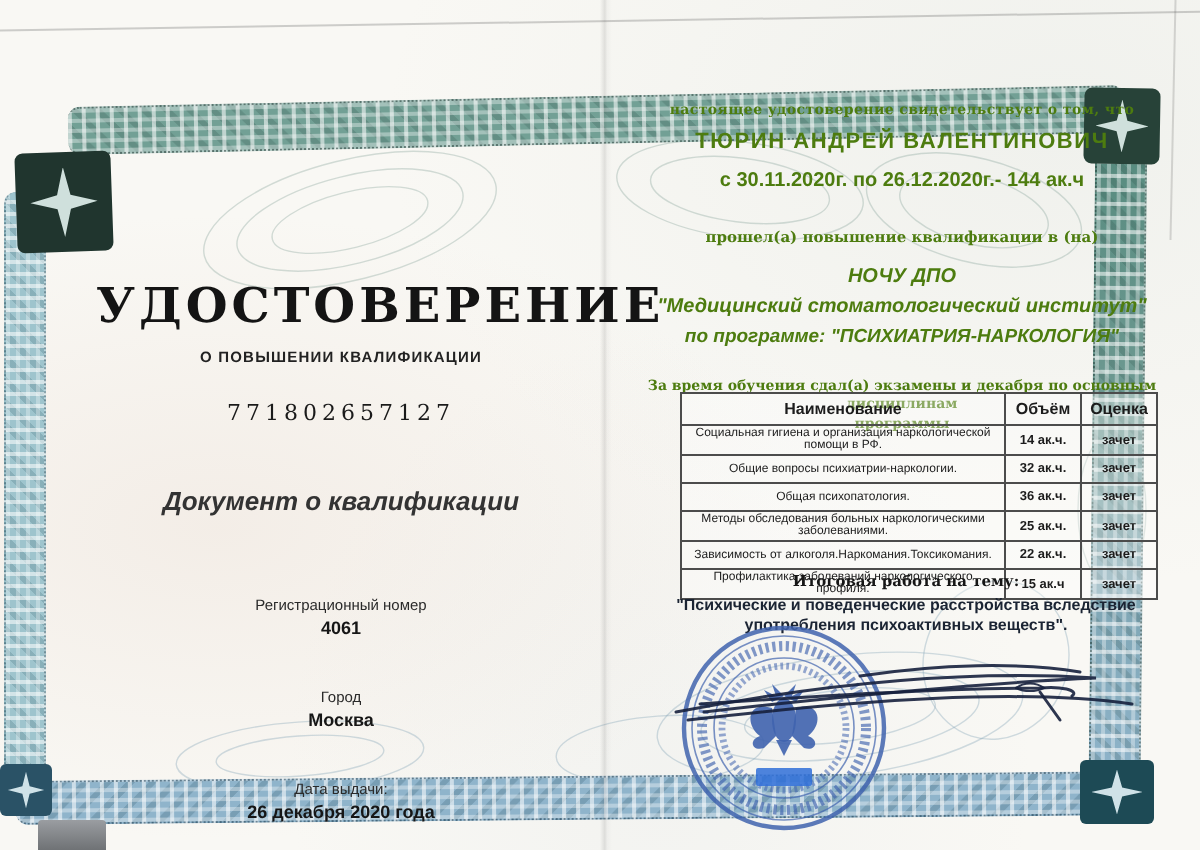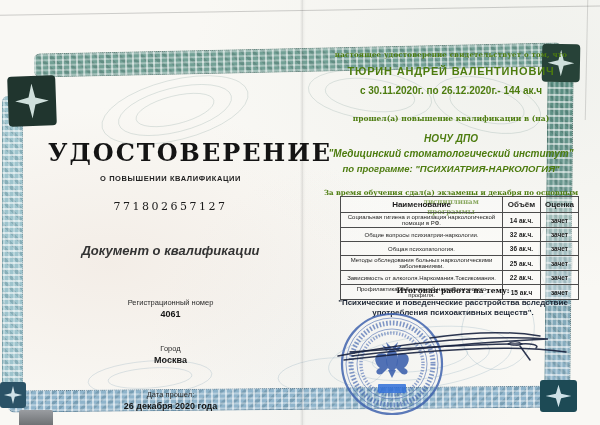--- a/index.html
+++ b/index.html
@@ -194,21 +194,21 @@
     <div class="doc-kind">Документ о квалификации</div>
     <div class="field field-reg">
       <div>Регистрационный номер</div>
       <div class="value">4061</div>
     </div>
     <div class="field">
       <div>Город</div>
       <div class="value">Москва</div>
     </div>
     <div class="field">
-      <div>Дата прошел:</div>
+      <div>Дата выдачи:</div>
       <div class="value">26 декабря 2020 года</div>
     </div>
   </div>
 
   <div class="right-col">
     <div class="intro-line">настоящее удостоверение свидетельствует о том, что</div>
     <div class="holder-name">ТЮРИН АНДРЕЙ ВАЛЕНТИНОВИЧ</div>
     <div class="period-line">с 30.11.2020г. по 26.12.2020г.- 144 ак.ч</div>
     <div class="completed-line">прошел(а) повышение квалификации в (на)</div>
     <div class="org-type">НОЧУ ДПО</div>

